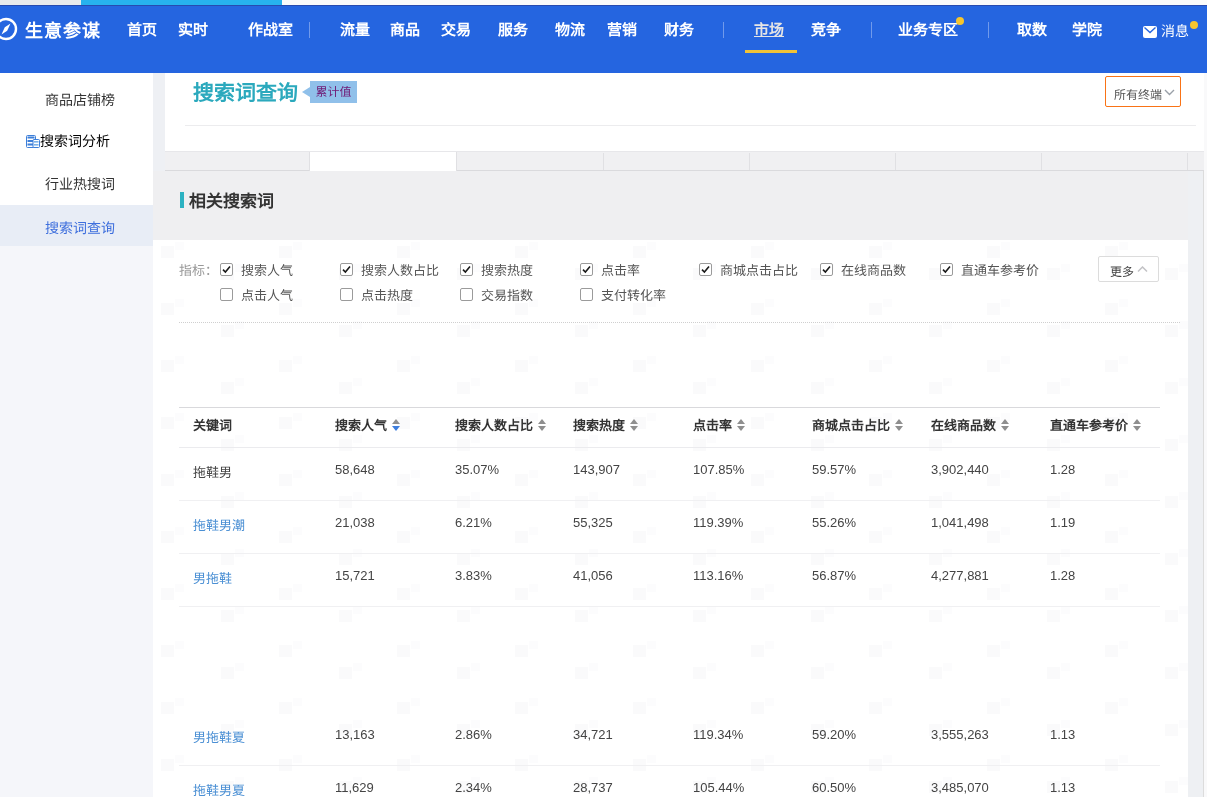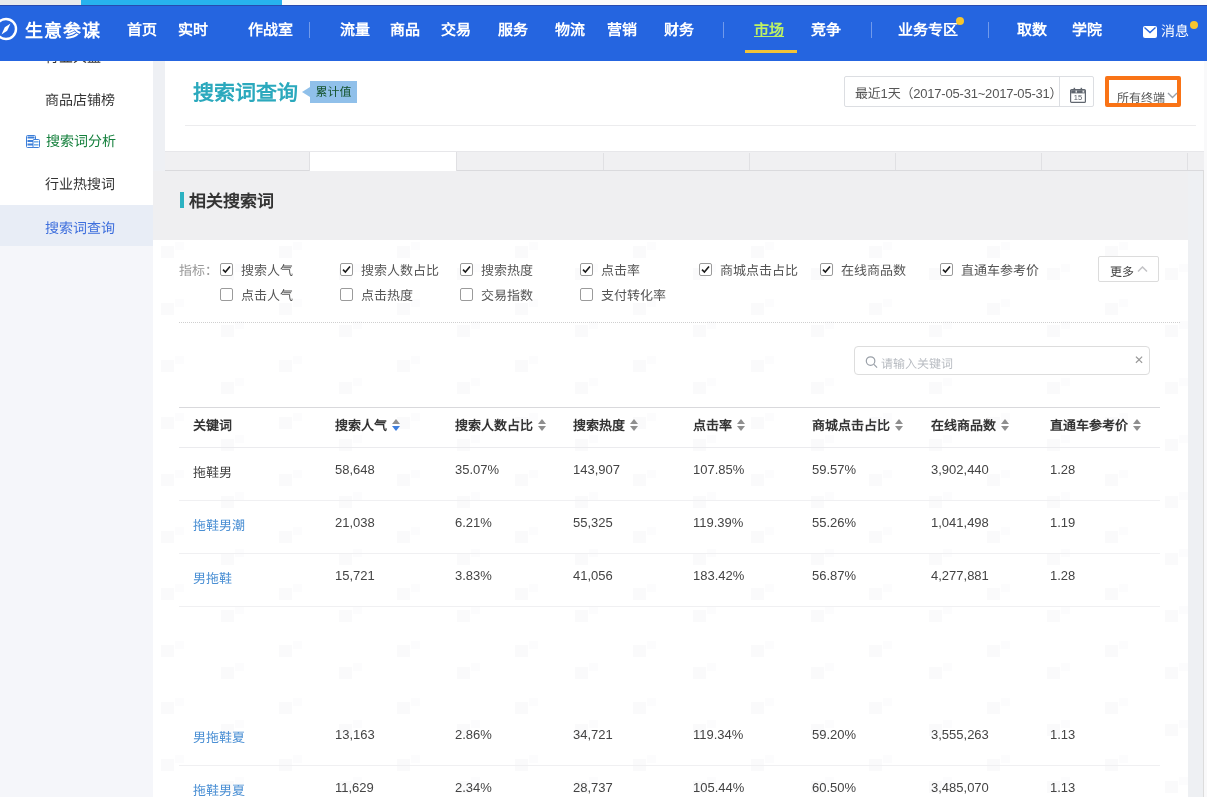--- a/index.html
+++ b/index.html
@@ -7,49 +7,49 @@
   body{width:1207px;height:797px;overflow:hidden;font-family:"Liberation Sans",sans-serif;}
   #app{position:relative;width:1207px;height:797px;background:#fff;overflow:hidden;}
   .abs{position:absolute;}
 
   
   .strip-gray{left:0;top:0;width:81px;height:5px;background:#e9ebec;}
   .strip-cyan{left:81px;top:0;width:201px;height:5px;background:#27b2ee;}
   .strip-white{left:282px;top:0;width:925px;height:5px;background:#fafbfb;}
 
   
-  .navbar{left:0;top:5px;width:1207px;height:56px;background:#2565e0;border-top:1px solid #274bb0;box-sizing:border-box;z-index:50;}
+  .navbar{left:0;top:5px;width:1207px;height:68px;background:#2565e0;border-top:1px solid #274bb0;box-sizing:border-box;z-index:50;}
   .nav-item{position:absolute;top:14px;height:20px;line-height:20px;color:#fff;font-size:15px;font-weight:700;white-space:nowrap;}
   .nav-div{position:absolute;top:16px;width:1px;height:16px;background:rgba(255,255,255,.35);}
   .logo-text{position:absolute;left:25px;top:10px;color:#fff;font-size:18px;font-weight:700;letter-spacing:1px;}
-  .mkt{color:#bef264;text-decoration:underline;}
+  .mkt{color:#e5e5e5;text-decoration:underline;}
   .mkt-line{position:absolute;left:745px;top:44px;width:52px;height:3px;background:#f0c238;}
   .ydot{position:absolute;width:8px;height:8px;border-radius:50%;background:#f6c52e;}
 
   
   .sidebar{left:0;top:5px;width:153px;height:792px;background:#fff;z-index:10;}
   .side-item{position:absolute;left:45px;font-size:14px;color:#333;white-space:nowrap;}
   .side-sel-bg{position:absolute;left:0;top:200px;width:153px;height:41px;background:#e8edf6;}
   .side-below{position:absolute;left:0;top:241px;width:153px;height:551px;background:#f5f6fa;}
   .gapcol{left:153px;top:57px;width:12px;height:740px;background:#eef0f4;}
 
   
   .mainbg{left:165px;top:57px;width:1042px;height:740px;background:#eef0f3;}
   .rightsliver{left:1203px;top:57px;width:4px;height:740px;background:#f9f9fa;border-left:1px solid #dcdcdc;box-sizing:border-box;}
 
   
   .headercard{left:165px;top:57px;width:1039px;height:94px;background:#fff;}
   .pagetitle{position:absolute;left:28px;top:19px;font-size:21px;font-weight:700;color:#2ba9bd;}
-  .tagbox{position:absolute;left:145px;top:24px;width:47px;height:22px;background:#90c0ea;color:#14532d;font-size:12px;line-height:22px;text-align:center;}
+  .tagbox{position:absolute;left:145px;top:24px;width:47px;height:22px;background:#90c0ea;color:#701a75;font-size:12px;line-height:22px;text-align:center;}
   .tagarrow{position:absolute;left:137px;top:30px;width:0;height:0;border-top:5px solid transparent;border-bottom:5px solid transparent;border-right:8px solid #90c0ea;}
   .hr1{position:absolute;left:20px;top:68px;width:1011px;height:1px;background:#ececee;}
   .datebox{position:absolute;left:679px;top:19px;width:250px;height:31px;border:1px solid #dcdee2;border-radius:2px;box-sizing:border-box;background:#fff;}
   .datebox .txt{position:absolute;left:10px;top:6px;font-size:13px;color:#555;white-space:nowrap;letter-spacing:-0.2px;}
   .datebox .vline{position:absolute;left:214px;top:0;width:1px;height:29px;background:#dcdee2;}
-  .termbox{position:absolute;left:940px;top:19px;width:76px;height:31px;border:4px solid #f97316;border-radius:2px;box-sizing:border-box;background:#fff;}
+  .termbox{position:absolute;left:940px;top:19px;width:76px;height:31px;border:1px solid #f97316;border-radius:2px;box-sizing:border-box;background:#fff;}
   .termbox .txt{position:absolute;left:8px;top:8px;font-size:12px;color:#555;}
 
   
   .tabstrip{left:165px;top:151px;width:1039px;height:20px;background:#f0f0f2;border-top:1px solid #e7e7ea;border-bottom:1px solid #dadadd;box-sizing:border-box;}
   .tabsep{position:absolute;top:1px;width:1px;height:17px;background:#e0e0e3;}
   .tabactive{position:absolute;left:144px;top:0;width:148px;height:20px;background:#fff;border-left:1px solid #e0e0e3;border-right:1px solid #e0e0e3;box-sizing:border-box;}
 
   
   .maincard{left:149px;top:171px;width:1039px;height:626px;background:#fff;}
   .graycap{position:absolute;left:0;top:0;width:1039px;height:69px;background:#efeff1;}
@@ -94,45 +94,32 @@
     <div class="side-item" style="top:84px;">商品店铺榜</div>
     <svg class="abs" style="left:26px;top:130px;" width="14" height="13" viewBox="0 0 14 13">
       <rect x="0.5" y="0.5" width="9" height="12" rx="1" fill="#fff" stroke="#3d7fd9"></rect>
       <rect x="1.5" y="1.5" width="7" height="2" fill="#3d7fd9"></rect>
       <rect x="1.5" y="5" width="7" height="2" fill="#3d7fd9"></rect>
       <rect x="1.5" y="8.5" width="7" height="2" fill="#3d7fd9"></rect>
       <rect x="7" y="4.5" width="6.5" height="8" rx="1" fill="#fff" stroke="#3d7fd9"></rect>
       <rect x="8" y="6" width="4.5" height="1.6" fill="#7db3e8"></rect>
       <rect x="8" y="9" width="4.5" height="1.6" fill="#7db3e8"></rect>
     </svg>
-    <div class="side-item" style="left:46px;top:125px;color:#15803d;">搜索词分析</div>
+    <div class="side-item" style="left:40px;top:125px;color:#000000;">搜索词分析</div>
     <div class="side-item" style="top:168px;">行业热搜词</div>
     <div class="side-sel-bg"></div>
     <div class="side-item" style="top:212px;color:#3e6fdd;">搜索词查询</div>
     <div class="side-below"></div>
   </div>
 
   <div class="abs headercard">
     <div class="pagetitle">搜索词查询</div>
     <div class="tagarrow"></div>
     <div class="tagbox">累计值</div>
     <div class="hr1"></div>
-    <div class="datebox">
-      <div class="txt">最近1天（2017-05-31~2017-05-31）</div>
-      <div class="vline"></div>
-      <svg style="position:absolute;left:225px;top:10px;" width="16" height="16" viewBox="0 0 16 16">
-        <rect x="0.6" y="2.6" width="14.8" height="12.8" rx="1" fill="none" stroke="#60666f" stroke-width="1.2"></rect>
-        <rect x="1.2" y="3.2" width="13.6" height="3.2" fill="#60666f"></rect>
-        <rect x="3.6" y="0.8" width="1.5" height="2.4" fill="#60666f"></rect>
-        <rect x="10.6" y="0.8" width="1.5" height="2.4" fill="#60666f"></rect>
-        <rect x="5.6" y="3.6" width="1.2" height="2" fill="#fff"></rect>
-        <rect x="12.6" y="3.6" width="1.2" height="2" fill="#fff"></rect>
-        <text x="8" y="13.2" font-size="7.5" fill="#555b64" text-anchor="middle" font-family="Liberation Sans,sans-serif">15</text>
-      </svg>
-    </div>
     <div class="termbox">
       <div class="txt">所有终端</div>
       <svg style="position:absolute;left:58px;top:12px;" width="11" height="7" viewBox="0 0 11 7">
         <polyline points="1,1 5.5,5.5 10,1" fill="none" stroke="#9aa0a8" stroke-width="1.4"></polyline>
       </svg>
     </div>
   </div>
 
   <div class="abs tabstrip">
     <div class="tabsep" style="left:438px;"></div>
@@ -216,28 +203,20 @@
 
     <div class="morebtn">
         <span style="position:absolute;left:11px;top:5px;">更多</span>
       <svg style="position:absolute;left:38px;top:9px;" width="11" height="7" viewBox="0 0 11 7">
         <polyline points="1,5.5 5.5,1 10,5.5" fill="none" stroke="#c3c3c6" stroke-width="1.5"></polyline>
       </svg>
     </div>
 
     <div class="dotline"></div>
 
-    <div class="searchbox">
-      <svg style="position:absolute;left:10px;top:8px;" width="13" height="14" viewBox="0 0 14 14">
-        <circle cx="6" cy="6" r="4.6" fill="none" stroke="#9aa0a8" stroke-width="1.3"></circle>
-        <line x1="9.6" y1="9.6" x2="13" y2="13" stroke="#9aa0a8" stroke-width="1.3"></line>
-      </svg>
-      <div class="ph">请输入关键词</div>
-      <div class="x">✕</div>
-    </div>
 
     <div class="tbl-topline"></div>
     <div class="tbl-headline"></div>
     <div class="th c0">关键词</div>
     <div class="th c1">搜索人气<span class="sort" style="left:57px;top:0;">
           <i class="tri-u"></i>
           <i class="tri-d blue"></i>
         </span></div>
     <div class="th c2">搜索人数占比<span class="sort" style="left:83px;top:0;">
           <i class="tri-u"></i>
@@ -283,21 +262,21 @@
         <div class="cell c5">55.26%</div>
         <div class="cell c6">1,041,498</div>
         <div class="cell c7">1.19</div>
         <div class="sep"></div>
       </div>
     <div class="row" style="top:383px;">
         <div class="cell c0 kw">男拖鞋</div>
         <div class="cell c1">15,721</div>
         <div class="cell c2">3.83%</div>
         <div class="cell c3">41,056</div>
-        <div class="cell c4">183.42%</div>
+        <div class="cell c4">113.16%</div>
         <div class="cell c5">56.87%</div>
         <div class="cell c6">4,277,881</div>
         <div class="cell c7">1.28</div>
         <div class="sep"></div>
       </div>
     <div class="row" style="top:542px;">
         <div class="cell c0 kw">男拖鞋夏</div>
         <div class="cell c1">13,163</div>
         <div class="cell c2">2.86%</div>
         <div class="cell c3">34,721</div>

